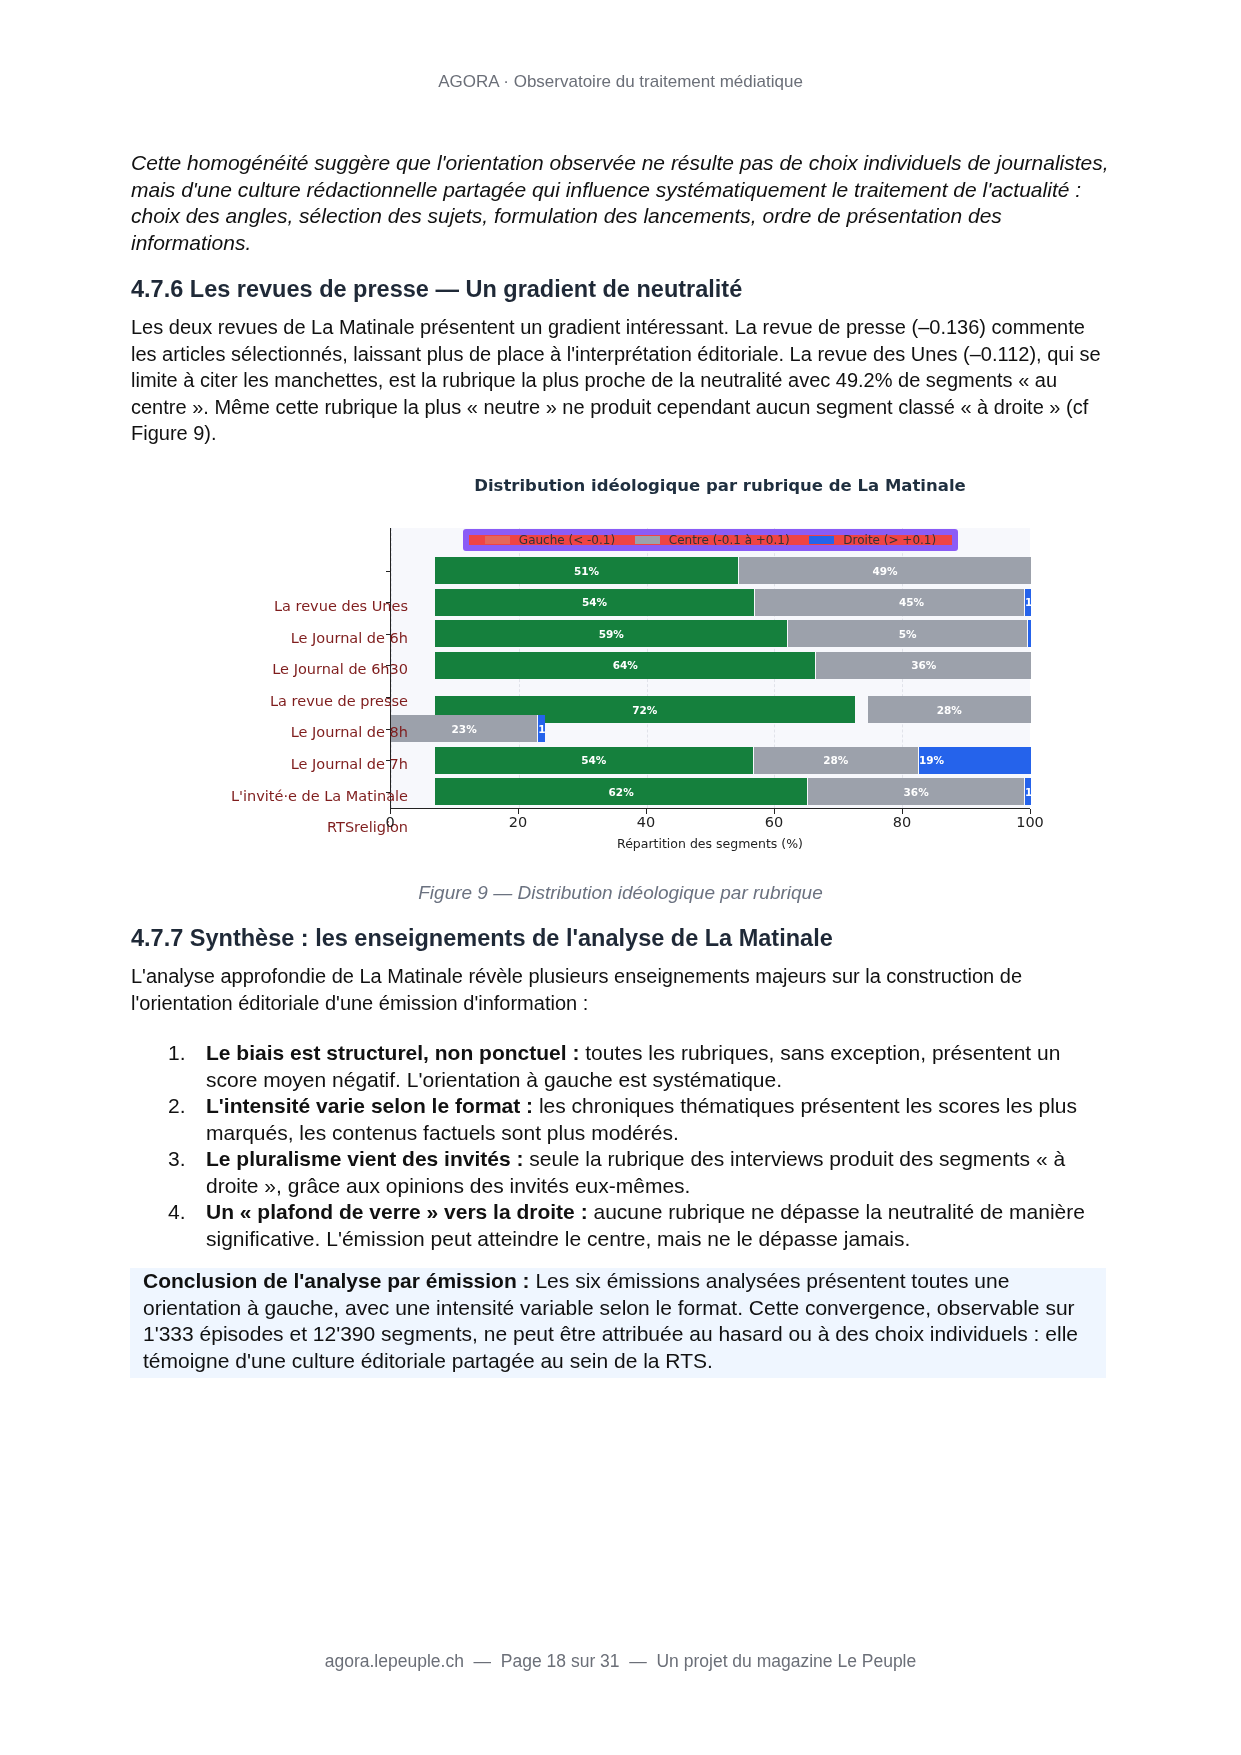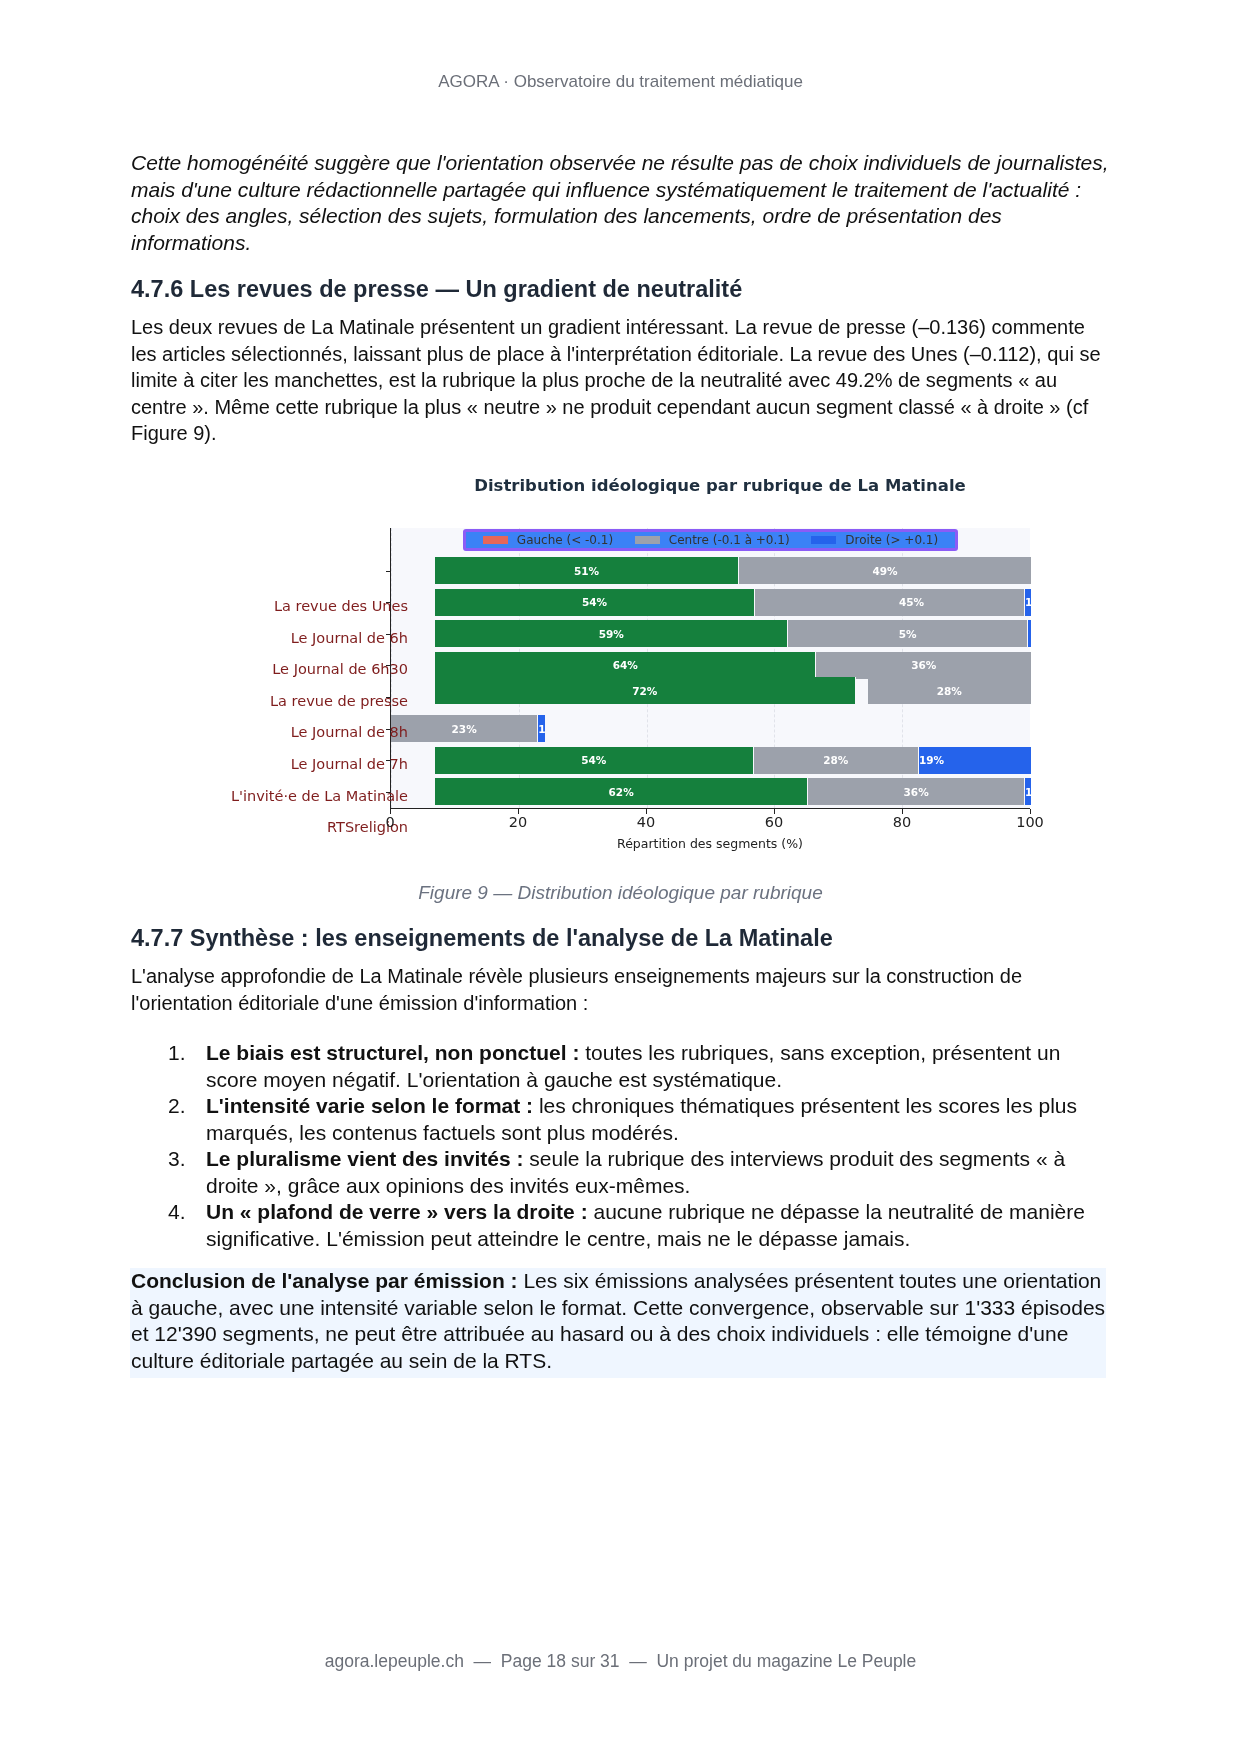--- a/index.html
+++ b/index.html
@@ -36,21 +36,21 @@
     .plot {
       position: absolute; left: 190px; top: 58px; width: 640px; height: 281px;
       background: #f7f8fc; border-left: 1.5px solid #222; border-bottom: 1.5px solid #222;
     }
     .gridline {
       position: absolute; top: 0; bottom: 0; width: 0;
       border-left: 1px dashed #e1e3ea;
     }
     .legend {
       position: absolute; left: 72px; top: 1px; width: 495px; height: 22px;
-      background: #3b82f6; border: 3px solid #8b5cf6; border-radius: 3px;
+      background: #ef4444; border: 6px solid #8b5cf6; border-radius: 3px;
       display: flex; align-items: center; justify-content: space-around;
       font-size: 12px; color: #333; padding: 0 6px;
     }
     .legend-item { display: flex; align-items: center; gap: 9px; }
     .legend-swatch { width: 25px; height: 8px; display: inline-block; }
 
     .bar-row {
       position: absolute; left: 0; width: 640px; height: 27px; display: flex;
     }
     .seg {
@@ -85,21 +85,21 @@
     ol.findings {
       position: absolute; top: 1040px; left: 131px; width: 980px;
       list-style: none; font-size: 21px; line-height: 26.5px;
     }
     ol.findings li { position: relative; padding-left: 75px; }
     ol.findings .num { position: absolute; left: 37px; }
     ol.findings b { font-weight: bold; }
 
     .conclusion {
       position: absolute; top: 1268px; left: 130px; width: 976px;
-      background: #eff6ff; padding: 0 0 4px 1px;
+      background: #eff6ff; padding: 0 0 4px 13px;
       font-size: 21px; line-height: 26.5px; color: #111;
     }
 
     .footer {
       position: absolute; top: 1651px; left: 0; width: 1241px; text-align: center;
       font-size: 17.5px; color: #6b6f78;
     }
   </style>
 </head>
 <body>
@@ -152,21 +152,21 @@
           <div class="seg gauche" style="width: 59%;">59%</div>
           <div class="seg centre" style="width: 40%;">5%</div>
           <div class="seg droite" style="width: 0.5%;"></div>
         </div>
         <div class="ytick" style="top: 105.7px;"></div>
         <div class="bar-row" style="top: 123.8px;">
           <div class="seg gauche" style="width: 64%;">64%</div>
           <div class="seg centre" style="width: 36%;">36%</div>
         </div>
         <div class="ytick" style="top: 137.3px;"></div>
-        <div class="bar-row" style="top: 149px; gap: 12px;">
+        <div class="bar-row" style="top: 168px; gap: 12px;">
           <div class="seg gauche" style="width: 72%;">72%</div>
           <div class="seg centre" style="width: 28%;">28%</div>
         </div>
         <div class="ytick" style="top: 168.9px;"></div>
         <div class="bar-row" style="top: 187px;">
           <div class="seg centre" style="width: 23%;">23%</div>
           <div class="seg droite" style="width: 1%;">1%</div>
         </div>
         <div class="ytick" style="top: 200.5px;"></div>
         <div class="bar-row" style="top: 218.6px;">

